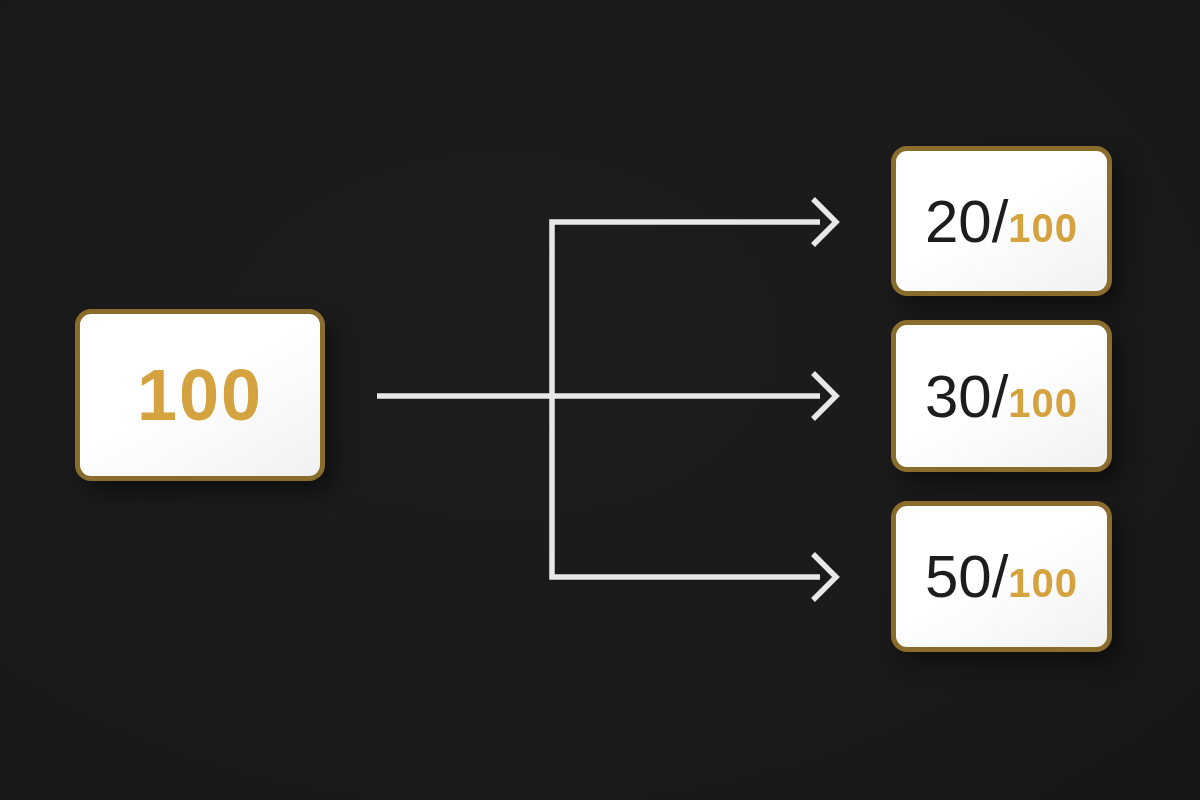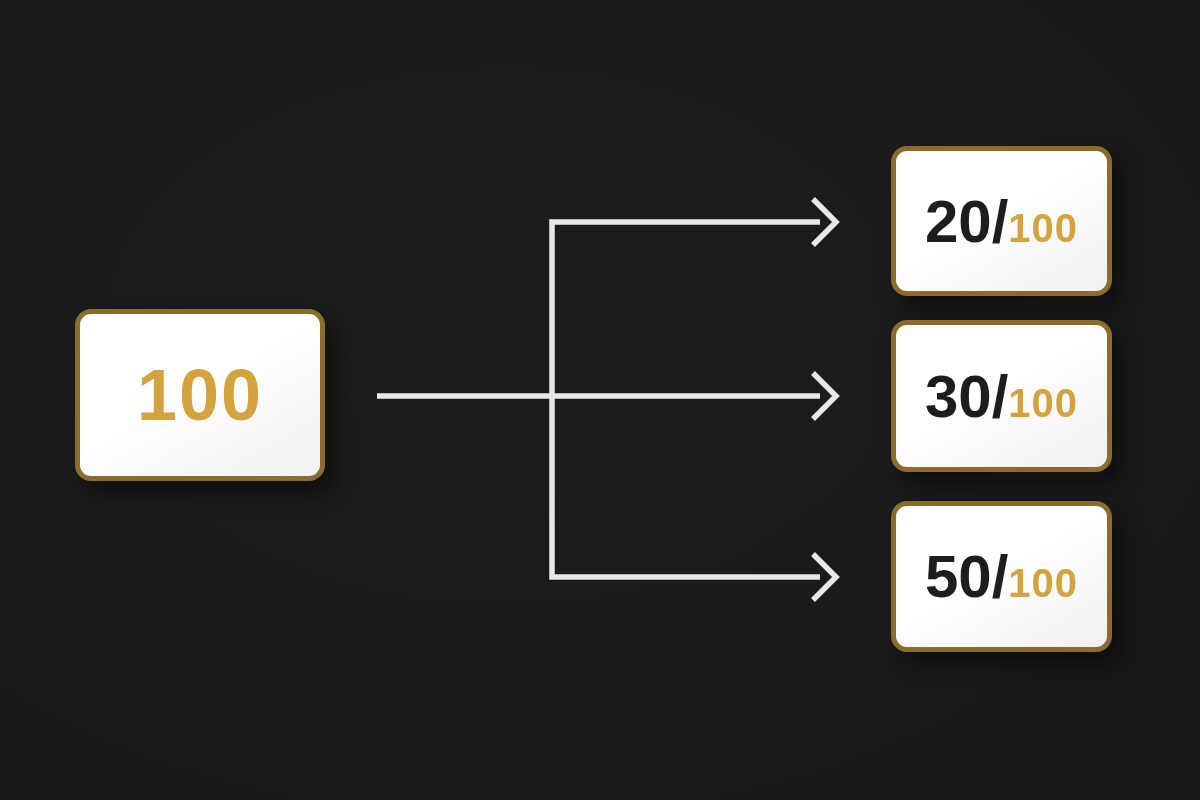--- a/index.html
+++ b/index.html
@@ -52,21 +52,21 @@
 
   .source-value {
     font-size: 72px;
     font-weight: 700;
     letter-spacing: 2px;
     color: var(--gold);
   }
   .result-text span { display: inline; }
   .numerator, .separator {
     font-size: 60px;
-    font-weight: 700;
+    font-weight: 400;
     color: var(--ink);
   }
   .denominator {
     font-size: 40px;
     font-weight: 700;
     letter-spacing: 1px;
     color: var(--gold);
   }
 </style>
 </head>

